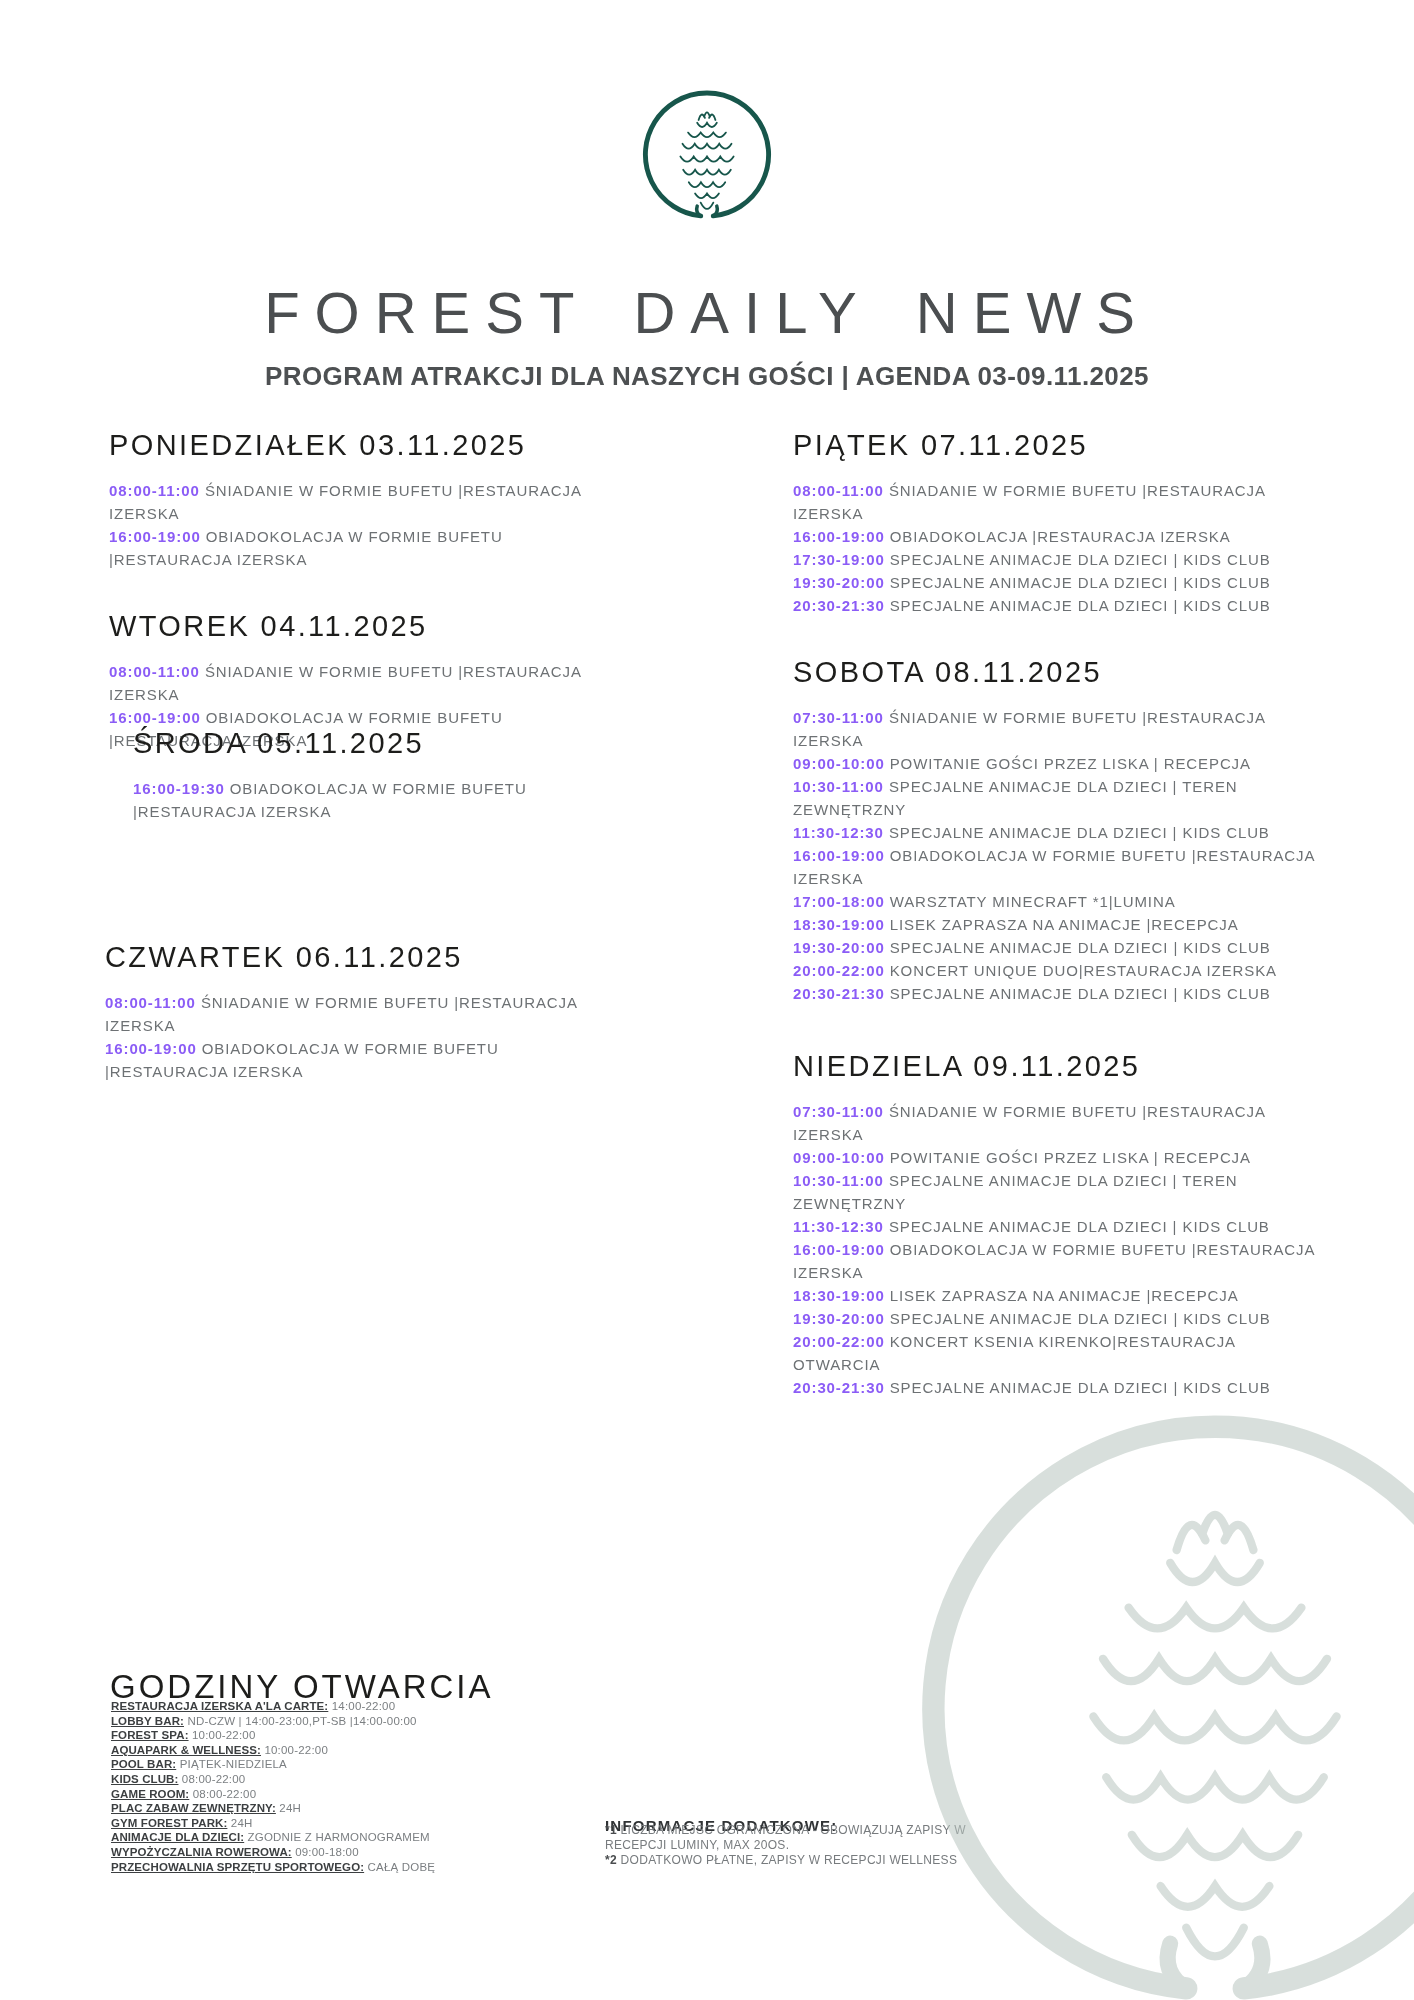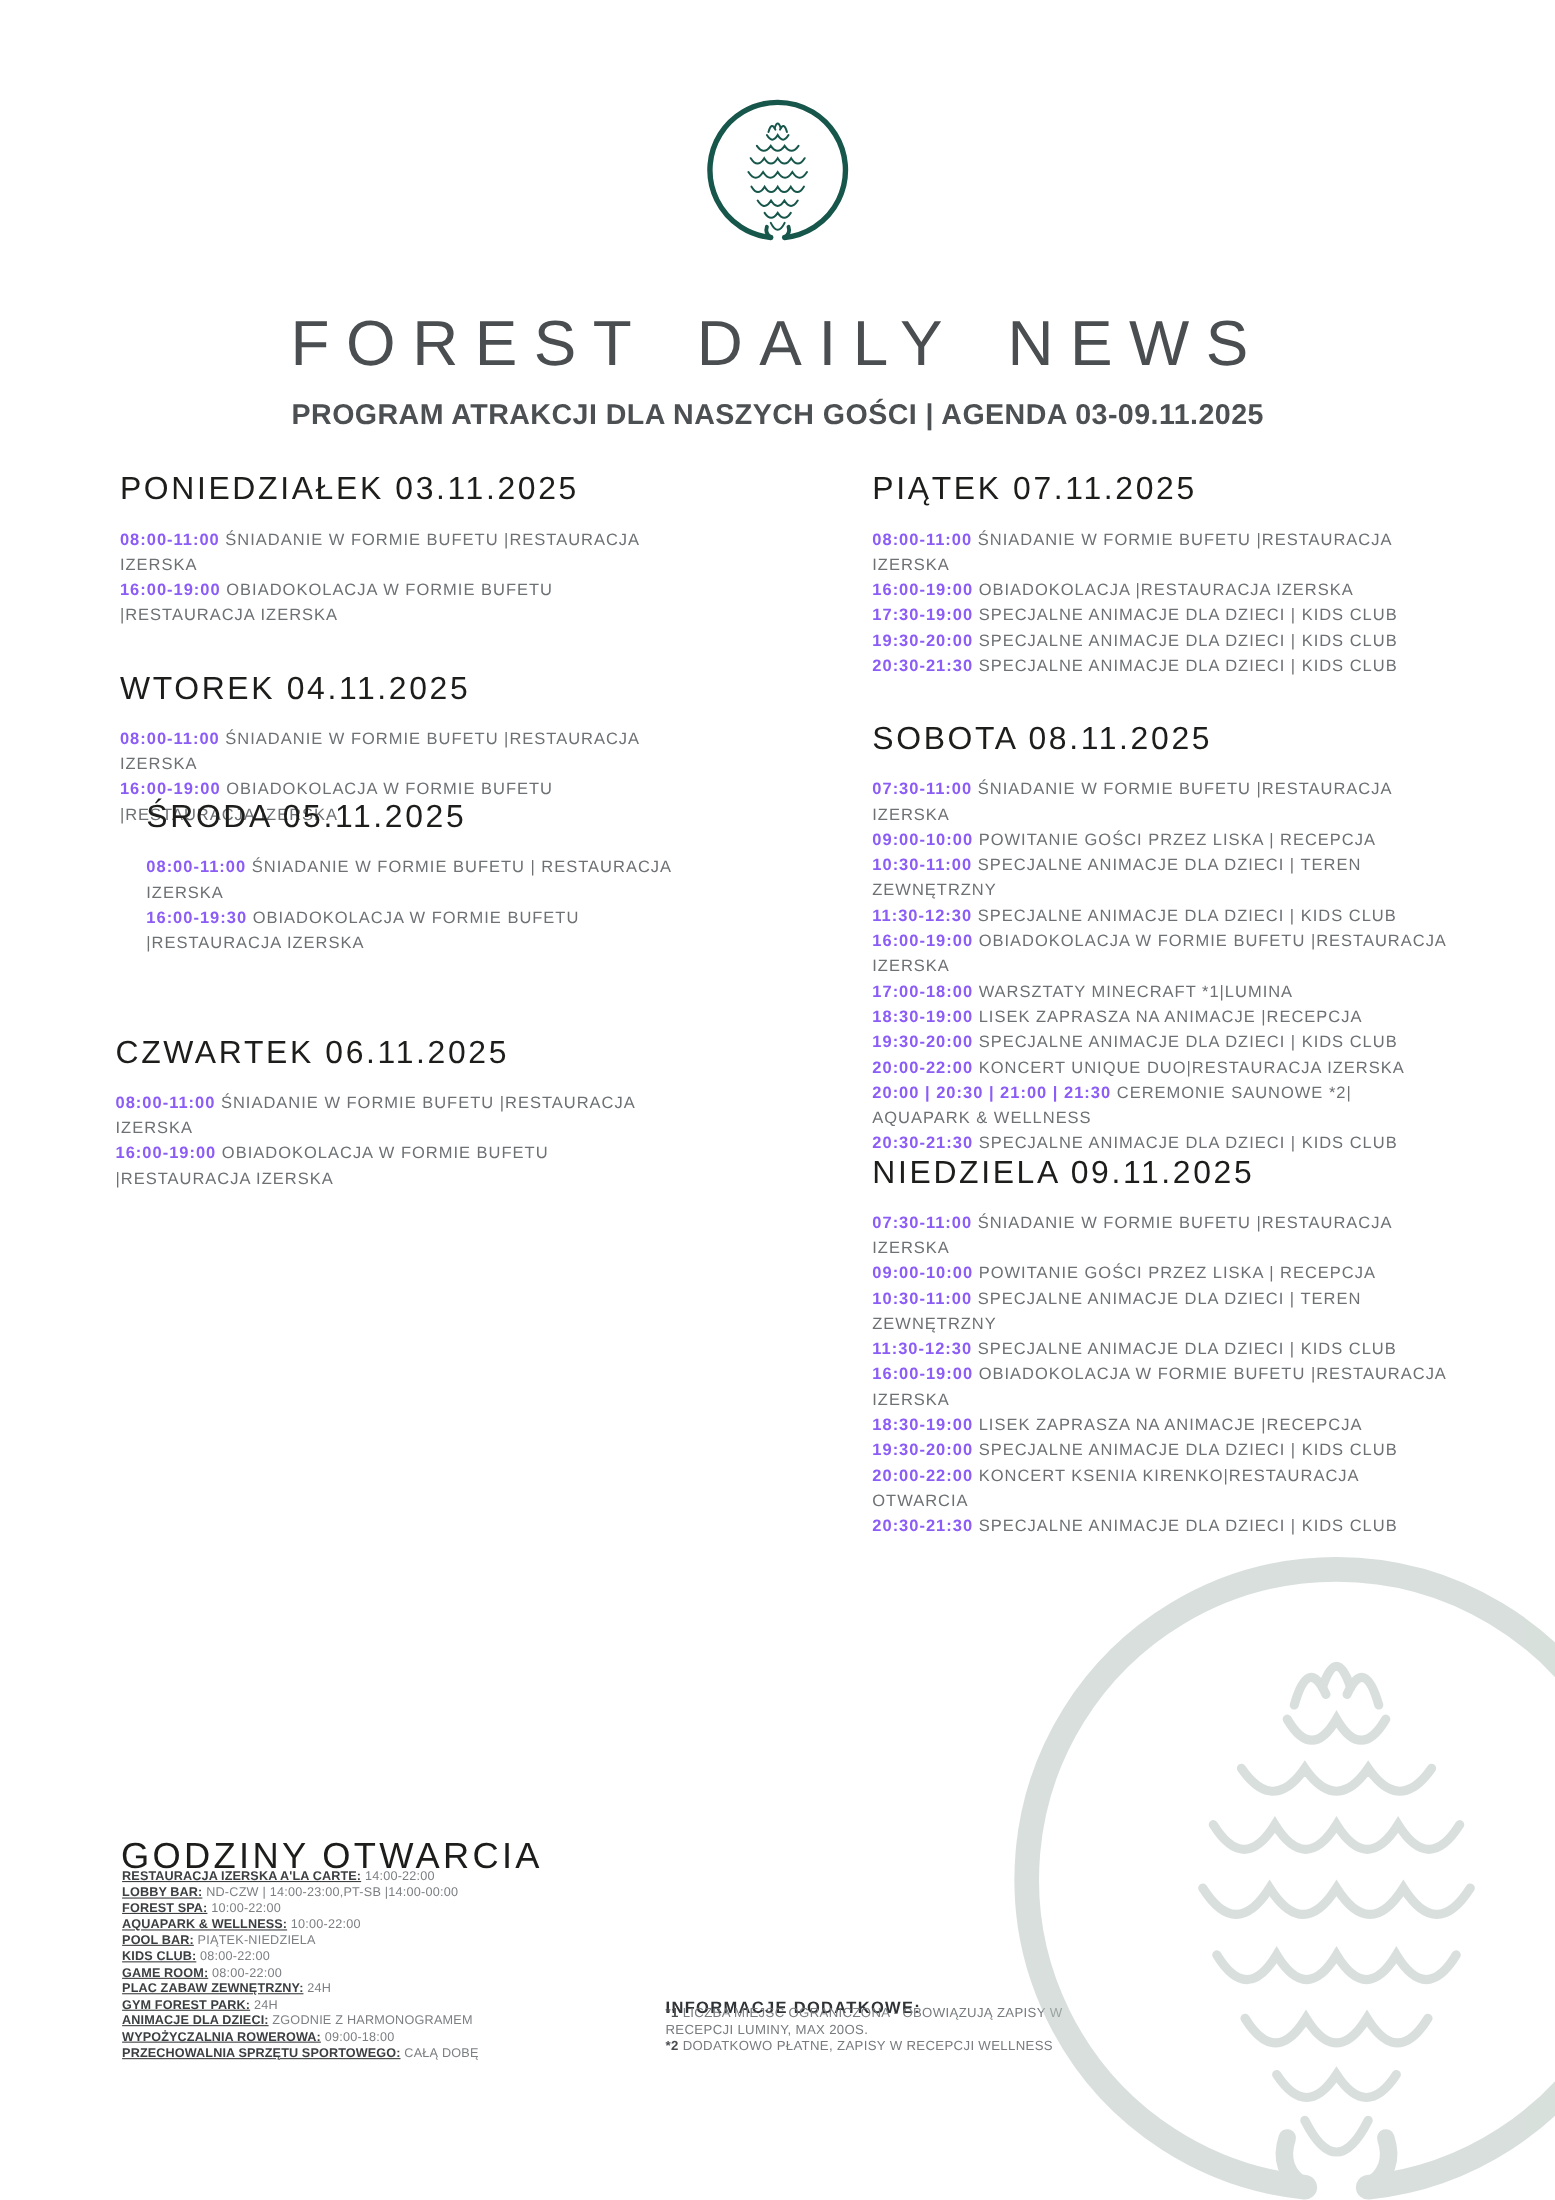--- a/index.html
+++ b/index.html
@@ -142,21 +142,20 @@
   <section class="day" id="day-1">
     <h3>WTOREK 04.11.2025</h3>
     <div class="events">
         <div class="event"><span class="event-time">08:00-11:00</span> <span class="event-text">ŚNIADANIE W FORMIE BUFETU |RESTAURACJA IZERSKA</span></div>
         <div class="event"><span class="event-time">16:00-19:00</span> <span class="event-text">OBIADOKOLACJA W FORMIE BUFETU |RESTAURACJA IZERSKA</span></div>
       </div>
   </section>
   <section class="day" id="day-2">
     <h3>ŚRODA 05.11.2025</h3>
     <div class="events">
-        <div class="event"><span class="event-time">08:00-11:00</span> <span class="event-text">ŚNIADANIE W FORMIE BUFETU | RESTAURACJA IZERSKA</span></div>
         <div class="event"><span class="event-time">16:00-19:30</span> <span class="event-text">OBIADOKOLACJA W FORMIE BUFETU |RESTAURACJA IZERSKA</span></div>
       </div>
   </section>
   <section class="day" id="day-3">
     <h3>CZWARTEK 06.11.2025</h3>
     <div class="events">
         <div class="event"><span class="event-time">08:00-11:00</span> <span class="event-text">ŚNIADANIE W FORMIE BUFETU |RESTAURACJA IZERSKA</span></div>
         <div class="event"><span class="event-time">16:00-19:00</span> <span class="event-text">OBIADOKOLACJA W FORMIE BUFETU |RESTAURACJA IZERSKA</span></div>
       </div>
   </section>
@@ -175,21 +174,20 @@
     <div class="events">
         <div class="event"><span class="event-time">07:30-11:00</span> <span class="event-text">ŚNIADANIE W FORMIE BUFETU |RESTAURACJA IZERSKA</span></div>
         <div class="event"><span class="event-time">09:00-10:00</span> <span class="event-text">POWITANIE GOŚCI PRZEZ LISKA | RECEPCJA</span></div>
         <div class="event"><span class="event-time">10:30-11:00</span> <span class="event-text">SPECJALNE ANIMACJE DLA DZIECI | TEREN ZEWNĘTRZNY</span></div>
         <div class="event"><span class="event-time">11:30-12:30</span> <span class="event-text">SPECJALNE ANIMACJE DLA DZIECI | KIDS CLUB</span></div>
         <div class="event"><span class="event-time">16:00-19:00</span> <span class="event-text">OBIADOKOLACJA W FORMIE BUFETU |RESTAURACJA IZERSKA</span></div>
         <div class="event"><span class="event-time">17:00-18:00</span> <span class="event-text">WARSZTATY MINECRAFT *1|LUMINA</span></div>
         <div class="event"><span class="event-time">18:30-19:00</span> <span class="event-text">LISEK ZAPRASZA NA ANIMACJE |RECEPCJA</span></div>
         <div class="event"><span class="event-time">19:30-20:00</span> <span class="event-text">SPECJALNE ANIMACJE DLA DZIECI | KIDS CLUB</span></div>
         <div class="event"><span class="event-time">20:00-22:00</span> <span class="event-text">KONCERT UNIQUE DUO|RESTAURACJA IZERSKA</span></div>
-        <div class="event"><span class="event-time">20:00 | 20:30 | 21:00 | 21:30</span> <span class="event-text">CEREMONIE SAUNOWE *2| AQUAPARK &amp; WELLNESS</span></div>
         <div class="event"><span class="event-time">20:30-21:30</span> <span class="event-text">SPECJALNE ANIMACJE DLA DZIECI | KIDS CLUB</span></div>
       </div>
   </section>
   <section class="day" id="day-6">
     <h3>NIEDZIELA 09.11.2025</h3>
     <div class="events">
         <div class="event"><span class="event-time">07:30-11:00</span> <span class="event-text">ŚNIADANIE W FORMIE BUFETU |RESTAURACJA IZERSKA</span></div>
         <div class="event"><span class="event-time">09:00-10:00</span> <span class="event-text">POWITANIE GOŚCI PRZEZ LISKA | RECEPCJA</span></div>
         <div class="event"><span class="event-time">10:30-11:00</span> <span class="event-text">SPECJALNE ANIMACJE DLA DZIECI | TEREN ZEWNĘTRZNY</span></div>
         <div class="event"><span class="event-time">11:30-12:30</span> <span class="event-text">SPECJALNE ANIMACJE DLA DZIECI | KIDS CLUB</span></div>

